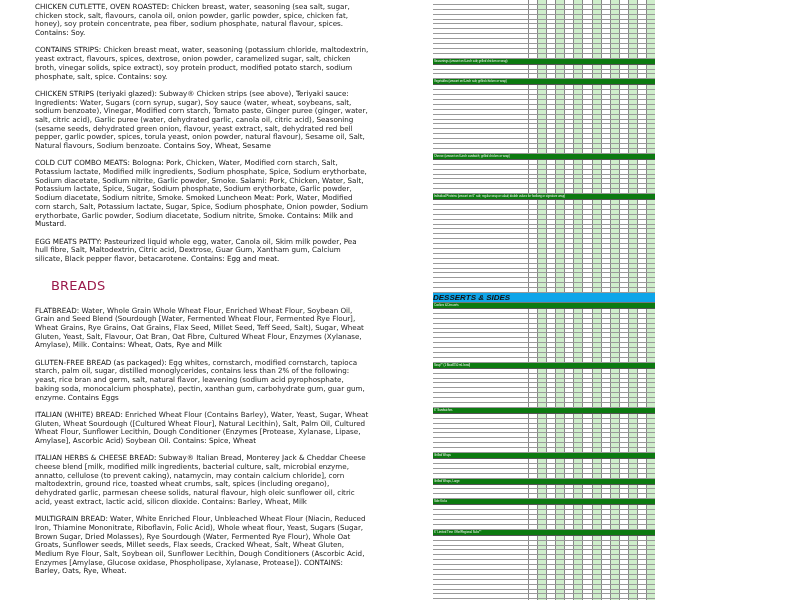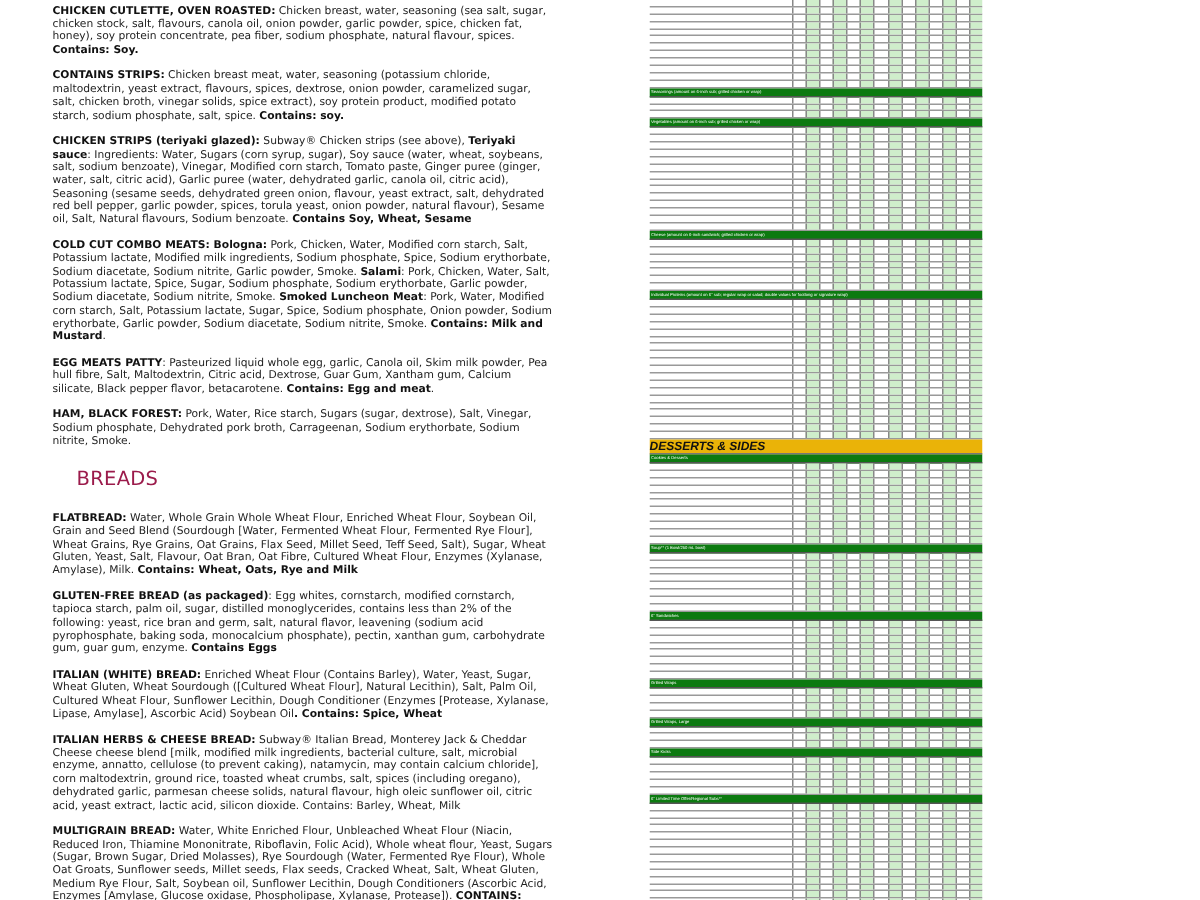--- a/index.html
+++ b/index.html
@@ -1,38 +1,37 @@
 <!DOCTYPE html>
 <html><head>
 <meta charset="utf-8">
 <style>
   html,body{margin:0;padding:0;background:#fff;}
   body{width:800px;height:600px;overflow:hidden;position:relative;font-family:"DejaVu Sans","Liberation Sans",sans-serif;color:#222;}
   .left{position:absolute;left:35px;top:3px;width:335px;font-size:7.15px;line-height:8.7px;}
   .para{margin:0 0 8.6px 0;}
-  .para b{font-weight:bold;color:#111;}
+  .para b{font-weight:normal;color:#111;}
   .h{color:#9b1b4b;font-weight:normal;font-size:13px;line-height:11px;margin:16px;letter-spacing:0.2px;}
   .table{position:absolute;left:433px;top:0;width:222px;height:600px;overflow:hidden;font-family:"Liberation Sans",sans-serif;}
   .row{display:flex;height:3.9px;border-bottom:0.5px solid #999;}
   .row .lbl{width:95px;font-size:2.8px;line-height:3.9px;white-space:nowrap;overflow:hidden;color:#333;}
   .row .c{flex:1;border-left:0.5px solid #888;font-size:2.5px;line-height:3.9px;text-align:right;color:#333;}
   .row .c:nth-child(odd){background:#cfeecb;}
   .sec{height:5px;background:#0c7a10;color:#fff;font-size:2.8px;line-height:5px;padding-left:1px;white-space:nowrap;overflow:hidden;border-bottom:0.5px solid #555;}
-  .big{height:9px;font-size:8px;font-weight:bold;font-style:italic;line-height:9px;color:#111;background:#eab308;border-bottom:0.5px solid #777;}
+  .big{height:9px;font-size:8px;font-weight:bold;font-style:italic;line-height:9px;color:#111;background:#0ea5e9;border-bottom:0.5px solid #777;}
 </style>
 </head>
 <body>
 
 <div class="left" id="left">
     <p class="para"><b>CHICKEN CUTLETTE, OVEN ROASTED:</b><span> Chicken breast, water, seasoning (sea salt, sugar, chicken stock, salt, flavours, canola oil, onion powder, garlic powder, spice, chicken fat, honey), soy protein concentrate, pea fiber, sodium phosphate, natural flavour, spices. </span><b>Contains: Soy.</b></p>
     <p class="para"><b>CONTAINS STRIPS:</b><span> Chicken breast meat, water, seasoning (potassium chloride, maltodextrin, yeast extract, flavours, spices, dextrose, onion powder, caramelized sugar, salt, chicken broth, vinegar solids, spice extract), soy protein product, modified potato starch, sodium phosphate, salt, spice. </span><b>Contains: soy.</b></p>
     <p class="para"><b>CHICKEN STRIPS (teriyaki glazed):</b><span> Subway® Chicken strips (see above), </span><b>Teriyaki sauce</b><span>: Ingredients: Water, Sugars (corn syrup, sugar), Soy sauce (water, wheat, soybeans, salt, sodium benzoate), Vinegar, Modified corn starch, Tomato paste, Ginger puree (ginger, water, salt, citric acid), Garlic puree (water, dehydrated garlic, canola oil, citric acid), Seasoning (sesame seeds, dehydrated green onion, flavour, yeast extract, salt, dehydrated red bell pepper, garlic powder, spices, torula yeast, onion powder, natural flavour), Sesame oil, Salt, Natural flavours, Sodium benzoate. </span><b>Contains Soy, Wheat, Sesame</b></p>
     <p class="para"><b>COLD CUT COMBO MEATS:</b><b> Bologna:</b><span> Pork, Chicken, Water, Modified corn starch, Salt, Potassium lactate, Modified milk ingredients, Sodium phosphate, Spice, Sodium erythorbate, Sodium diacetate, Sodium nitrite, Garlic powder, Smoke. </span><b>Salami</b><span>: Pork, Chicken, Water, Salt, Potassium lactate, Spice, Sugar, Sodium phosphate, Sodium erythorbate, Garlic powder, Sodium diacetate, Sodium nitrite, Smoke. </span><b>Smoked Luncheon Meat</b><span>: Pork, Water, Modified corn starch, Salt, Potassium lactate, Sugar, Spice, Sodium phosphate, Onion powder, Sodium erythorbate, Garlic powder, Sodium diacetate, Sodium nitrite, Smoke. </span><b>Contains: Milk and Mustard</b><span>.</span></p>
-    <p class="para"><b>EGG MEATS PATTY</b><span>: Pasteurized liquid whole egg, garlic, Canola oil, Skim milk powder, Pea hull fibre, Salt, Maltodextrin, Citric acid, Dextrose, Guar Gum, Xantham gum, Calcium silicate, Black pepper flavor, betacarotene. </span><b>Contains: Egg and meat</b><span>.</span></p>
-    <p class="para"><b>HAM, BLACK FOREST:</b><span> Pork, Water, Rice starch, Sugars (sugar, dextrose), Salt, Vinegar, Sodium phosphate, Dehydrated pork broth, Carrageenan, Sodium erythorbate, Sodium nitrite, Smoke.</span></p>
+    <p class="para"><b>EGG MEATS PATTY</b><span>: Pasteurized liquid whole egg, water, Canola oil, Skim milk powder, Pea hull fibre, Salt, Maltodextrin, Citric acid, Dextrose, Guar Gum, Xantham gum, Calcium silicate, Black pepper flavor, betacarotene. </span><b>Contains: Egg and meat</b><span>.</span></p>
     <p class="h">BREADS</p>
     <p class="para"><b>FLATBREAD:</b><span> Water, Whole Grain Whole Wheat Flour, Enriched Wheat Flour, Soybean Oil, Grain and Seed Blend (Sourdough [Water, Fermented Wheat Flour, Fermented Rye Flour], Wheat Grains, Rye Grains, Oat Grains, Flax Seed, Millet Seed, Teff Seed, Salt), Sugar, Wheat Gluten, Yeast, Salt, Flavour, Oat Bran, Oat Fibre, Cultured Wheat Flour, Enzymes (Xylanase, Amylase), Milk. </span><b>Contains: Wheat, Oats, Rye and Milk</b></p>
     <p class="para"><b>GLUTEN-FREE BREAD (as packaged)</b><span>: Egg whites, cornstarch, modified cornstarch, tapioca starch, palm oil, sugar, distilled monoglycerides, contains less than 2% of the following: yeast, rice bran and germ, salt, natural flavor, leavening (sodium acid pyrophosphate, baking soda, monocalcium phosphate), pectin, xanthan gum, carbohydrate gum, guar gum, enzyme. </span><b>Contains Eggs</b></p>
     <p class="para"><b>ITALIAN (WHITE) BREAD:</b><span> Enriched Wheat Flour (Contains Barley), Water, Yeast, Sugar, Wheat Gluten, Wheat Sourdough ([Cultured Wheat Flour], Natural Lecithin), Salt, Palm Oil, Cultured Wheat Flour, Sunflower Lecithin, Dough Conditioner (Enzymes [Protease, Xylanase, Lipase, Amylase], Ascorbic Acid) Soybean Oil</span><b>. Contains: Spice, Wheat</b></p>
     <p class="para"><b>ITALIAN HERBS &amp; CHEESE BREAD:</b><span> Subway® Italian Bread, Monterey Jack &amp; Cheddar Cheese cheese blend [milk, modified milk ingredients, bacterial culture, salt, microbial enzyme, annatto, cellulose (to prevent caking), natamycin, may contain calcium chloride], corn maltodextrin, ground rice, toasted wheat crumbs, salt, spices (including oregano), dehydrated garlic, parmesan cheese solids, natural flavour, high oleic sunflower oil, citric acid, yeast extract, lactic acid, silicon dioxide. Contains: Barley, Wheat, Milk</span></p>
     <p class="para"><b>MULTIGRAIN BREAD:</b><span> Water, White Enriched Flour, Unbleached Wheat Flour (Niacin, Reduced Iron, Thiamine Mononitrate, Riboflavin, Folic Acid), Whole wheat flour, Yeast, Sugars (Sugar, Brown Sugar, Dried Molasses), Rye Sourdough (Water, Fermented Rye Flour), Whole Oat Groats, Sunflower seeds, Millet seeds, Flax seeds, Cracked Wheat, Salt, Wheat Gluten, Medium Rye Flour, Salt, Soybean oil, Sunflower Lecithin, Dough Conditioners (Ascorbic Acid, Enzymes [Amylase, Glucose oxidase, Phospholipase, Xylanase, Protease]).  </span><b>CONTAINS: Barley, Oats, Rye, Wheat</b><span>.</span></p>
   </div>
 <div class="table" id="tbl">
     <div class="row">
       <div class="lbl"></div>

